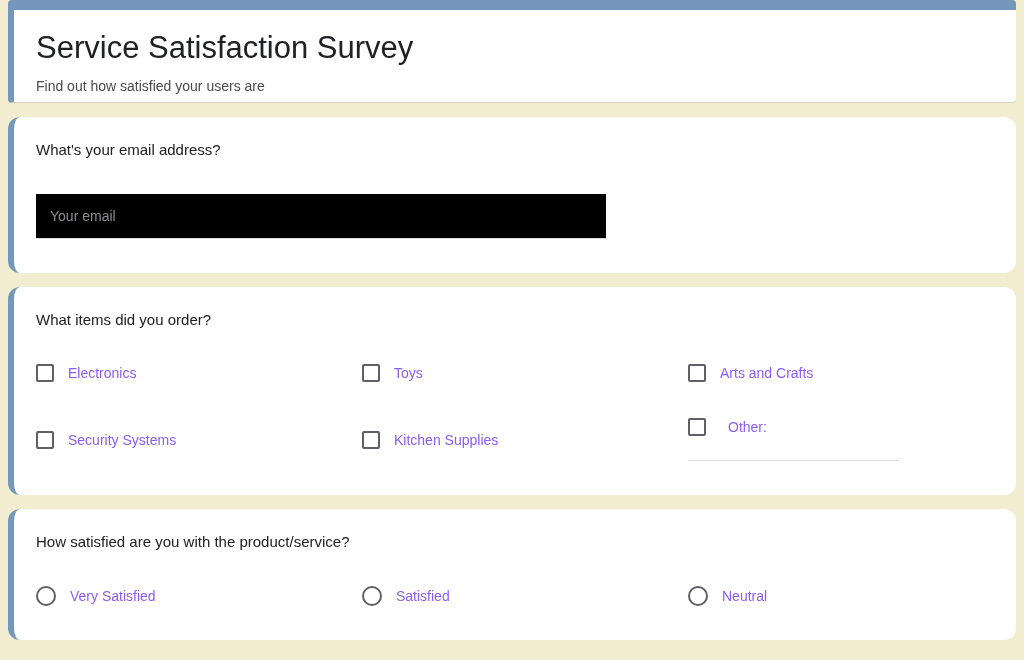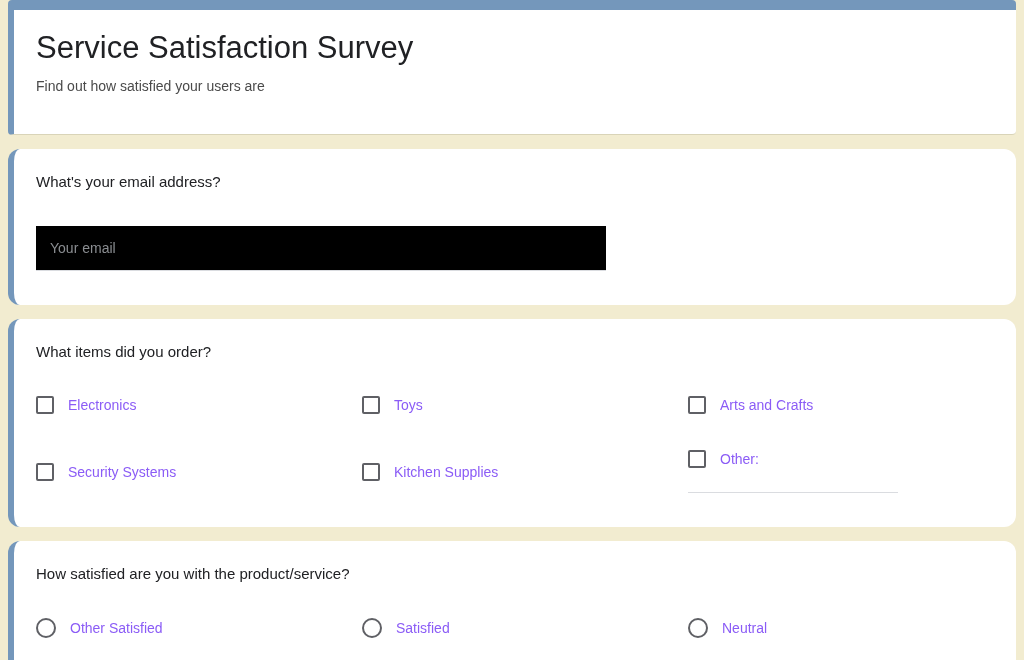--- a/index.html
+++ b/index.html
@@ -14,21 +14,21 @@
       height: 660px;
       overflow: hidden;
       padding: 0 8px;
     }
     .header-card {
       background: #ffffff;
       border-radius: 4px;
       border-top: 10px solid #7497bb;
       border-left: 6px solid #7497bb;
       border-bottom: 1px solid #d9d4b8;
-      padding: 20px 22px 40px 22px;
+      padding: 20px 22px 8px 22px;
       margin-bottom: 14px;
     }
     .form-title {
       font-size: 31px;
       font-weight: 400;
       color: #202124;
       margin-bottom: 12px;
     }
     .form-subtitle {
       font-size: 14px;
@@ -88,21 +88,21 @@
       cursor: pointer;
       background: #fff;
     }
     .option-label {
       font-size: 14px;
       color: #8b5cf6;
     }
     .other-row {
       display: flex;
       align-items: center;
-      gap: 14px;
+      gap: 22px;
     }
     .other-input {
       border: none;
       border-bottom: 1px solid #dadce0;
       width: 210px;
       font-size: 14px;
       padding: 2px 0;
       outline: none;
       margin-top: 4px;
       margin-left: 0;
@@ -156,21 +156,21 @@
       <input type="text" class="other-input" style="">
     </div>
   </div>
 </div>
 
 <div class="question-card">
   <div class="question-title">How satisfied are you with the product/service?</div>
   <div class="options-grid">
     <div class="option-item">
       <span class="radio"></span>
-      <span class="option-label">Other Satisfied</span>
+      <span class="option-label">Very Satisfied</span>
     </div>
     <div class="option-item">
       <span class="radio"></span>
       <span class="option-label">Satisfied</span>
     </div>
     <div class="option-item">
       <span class="radio"></span>
       <span class="option-label">Neutral</span>
     </div>
   </div>

